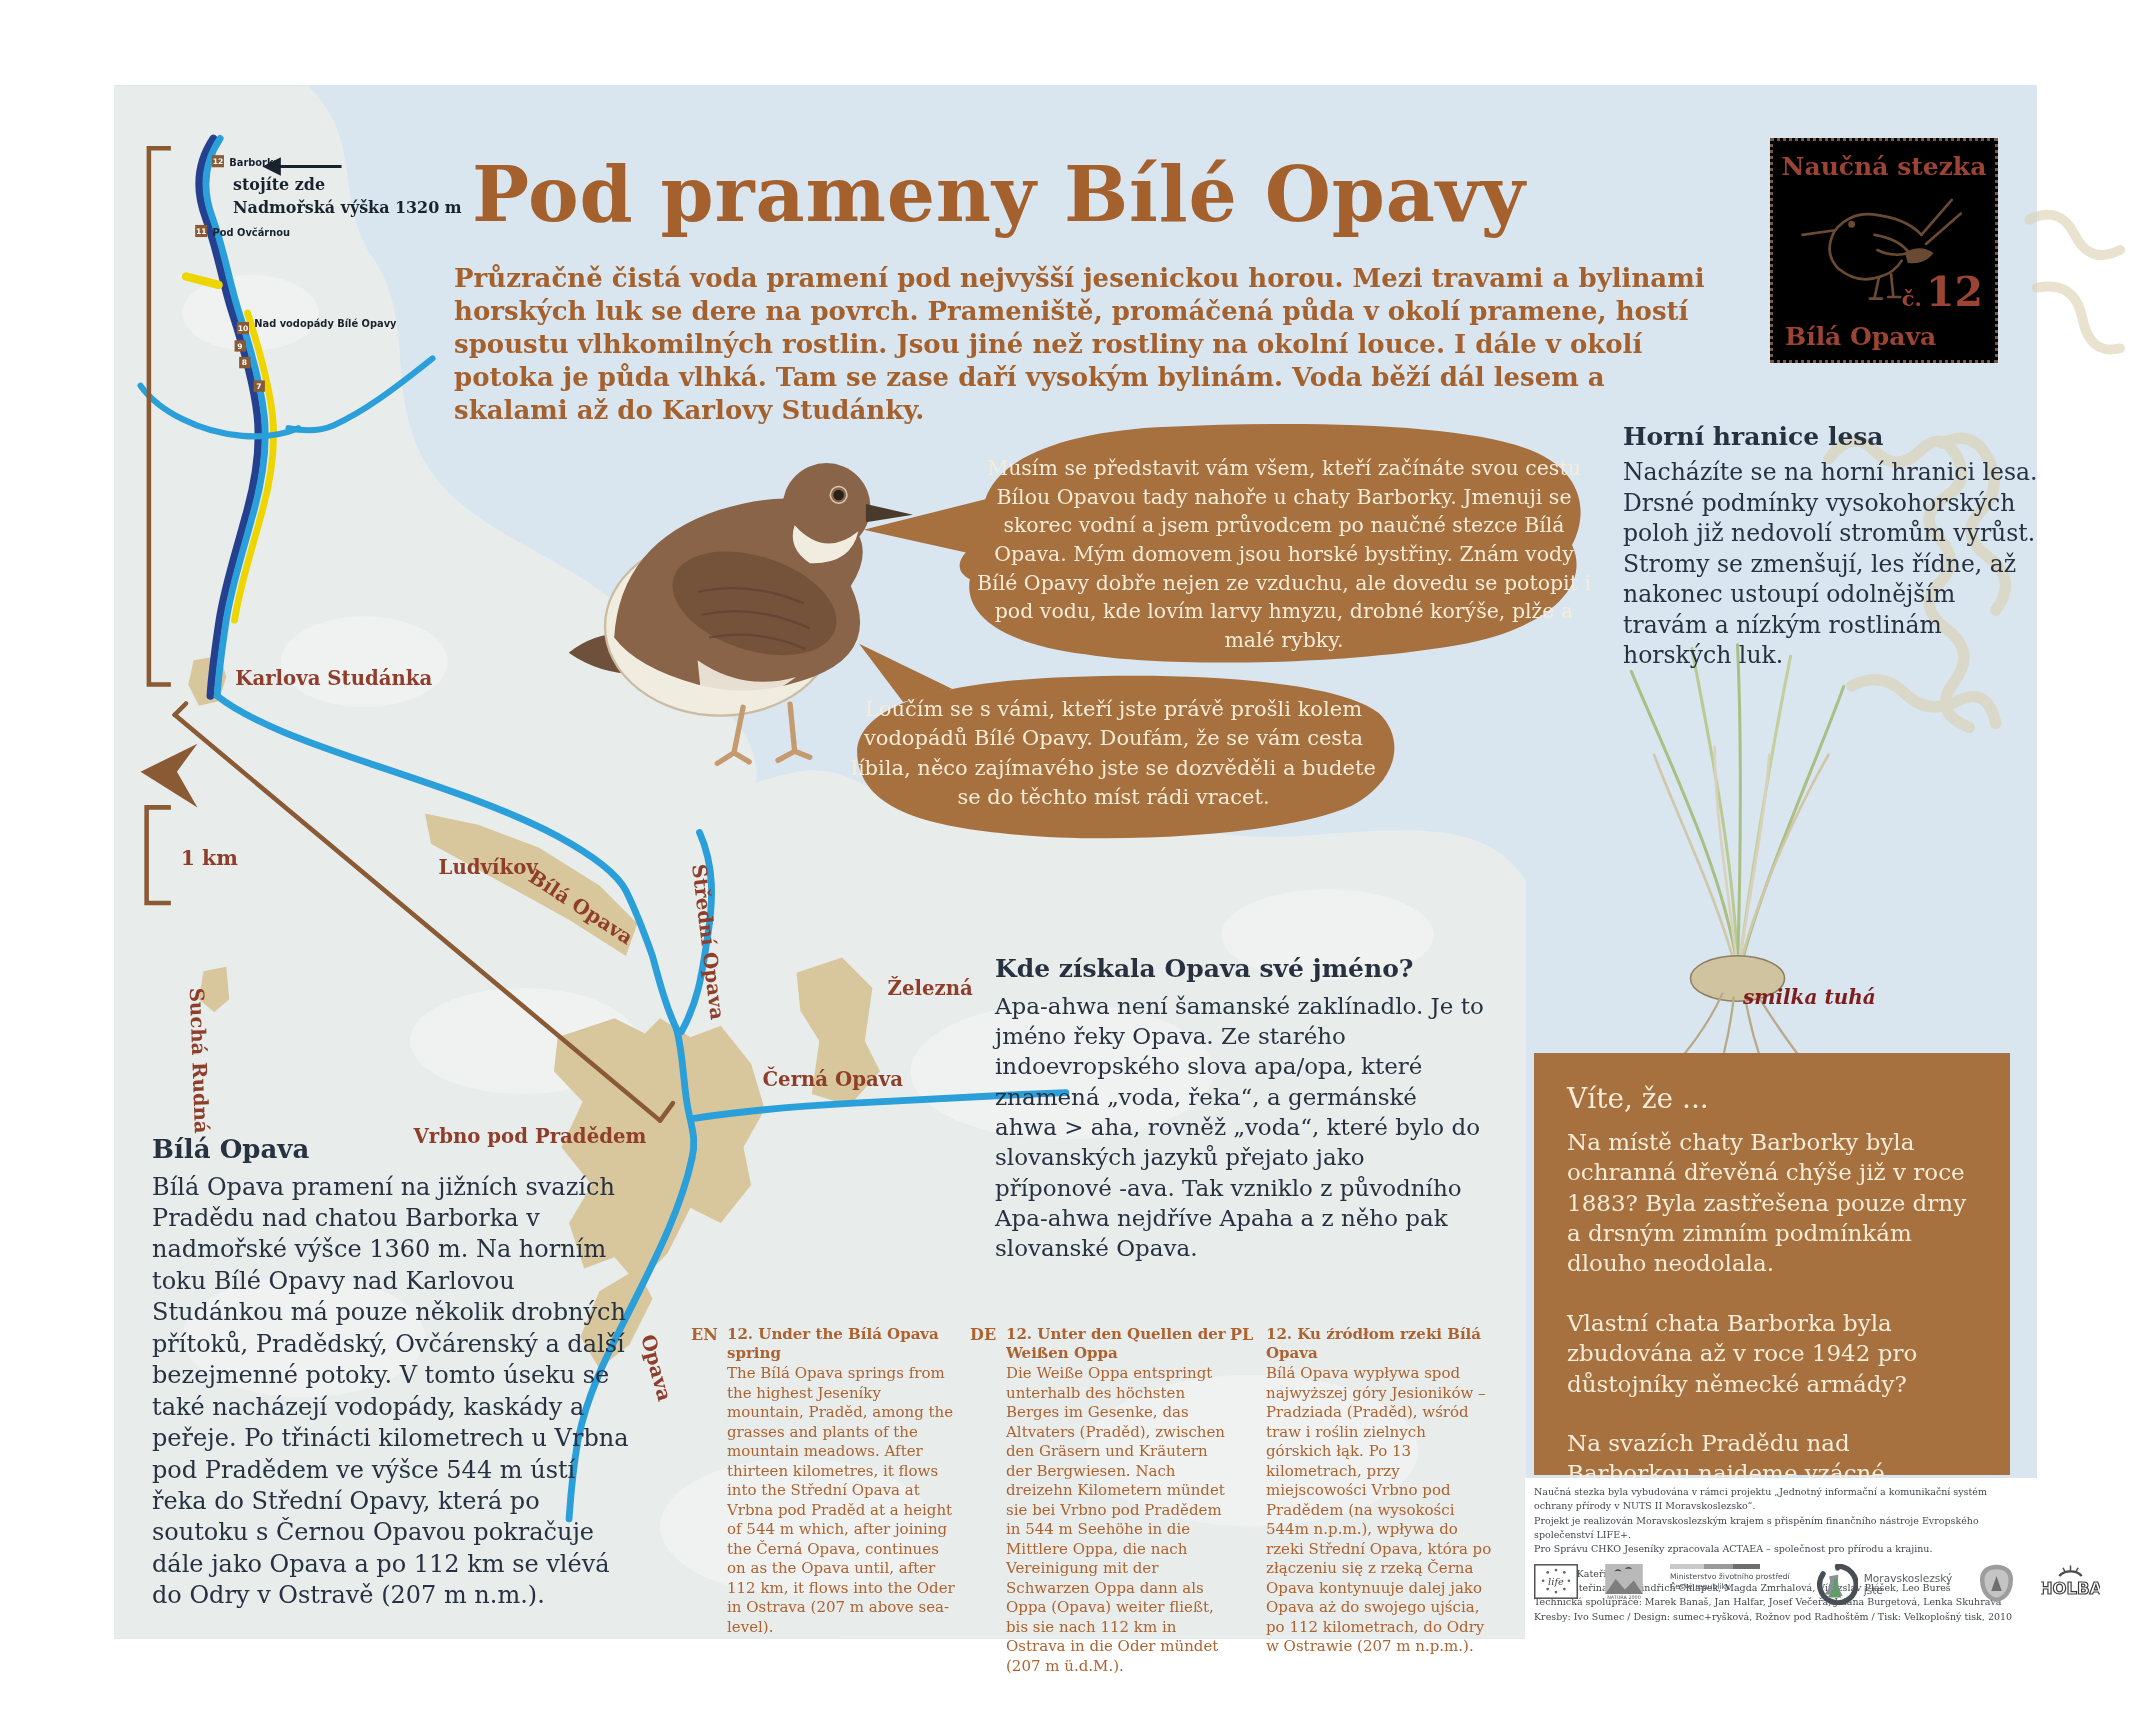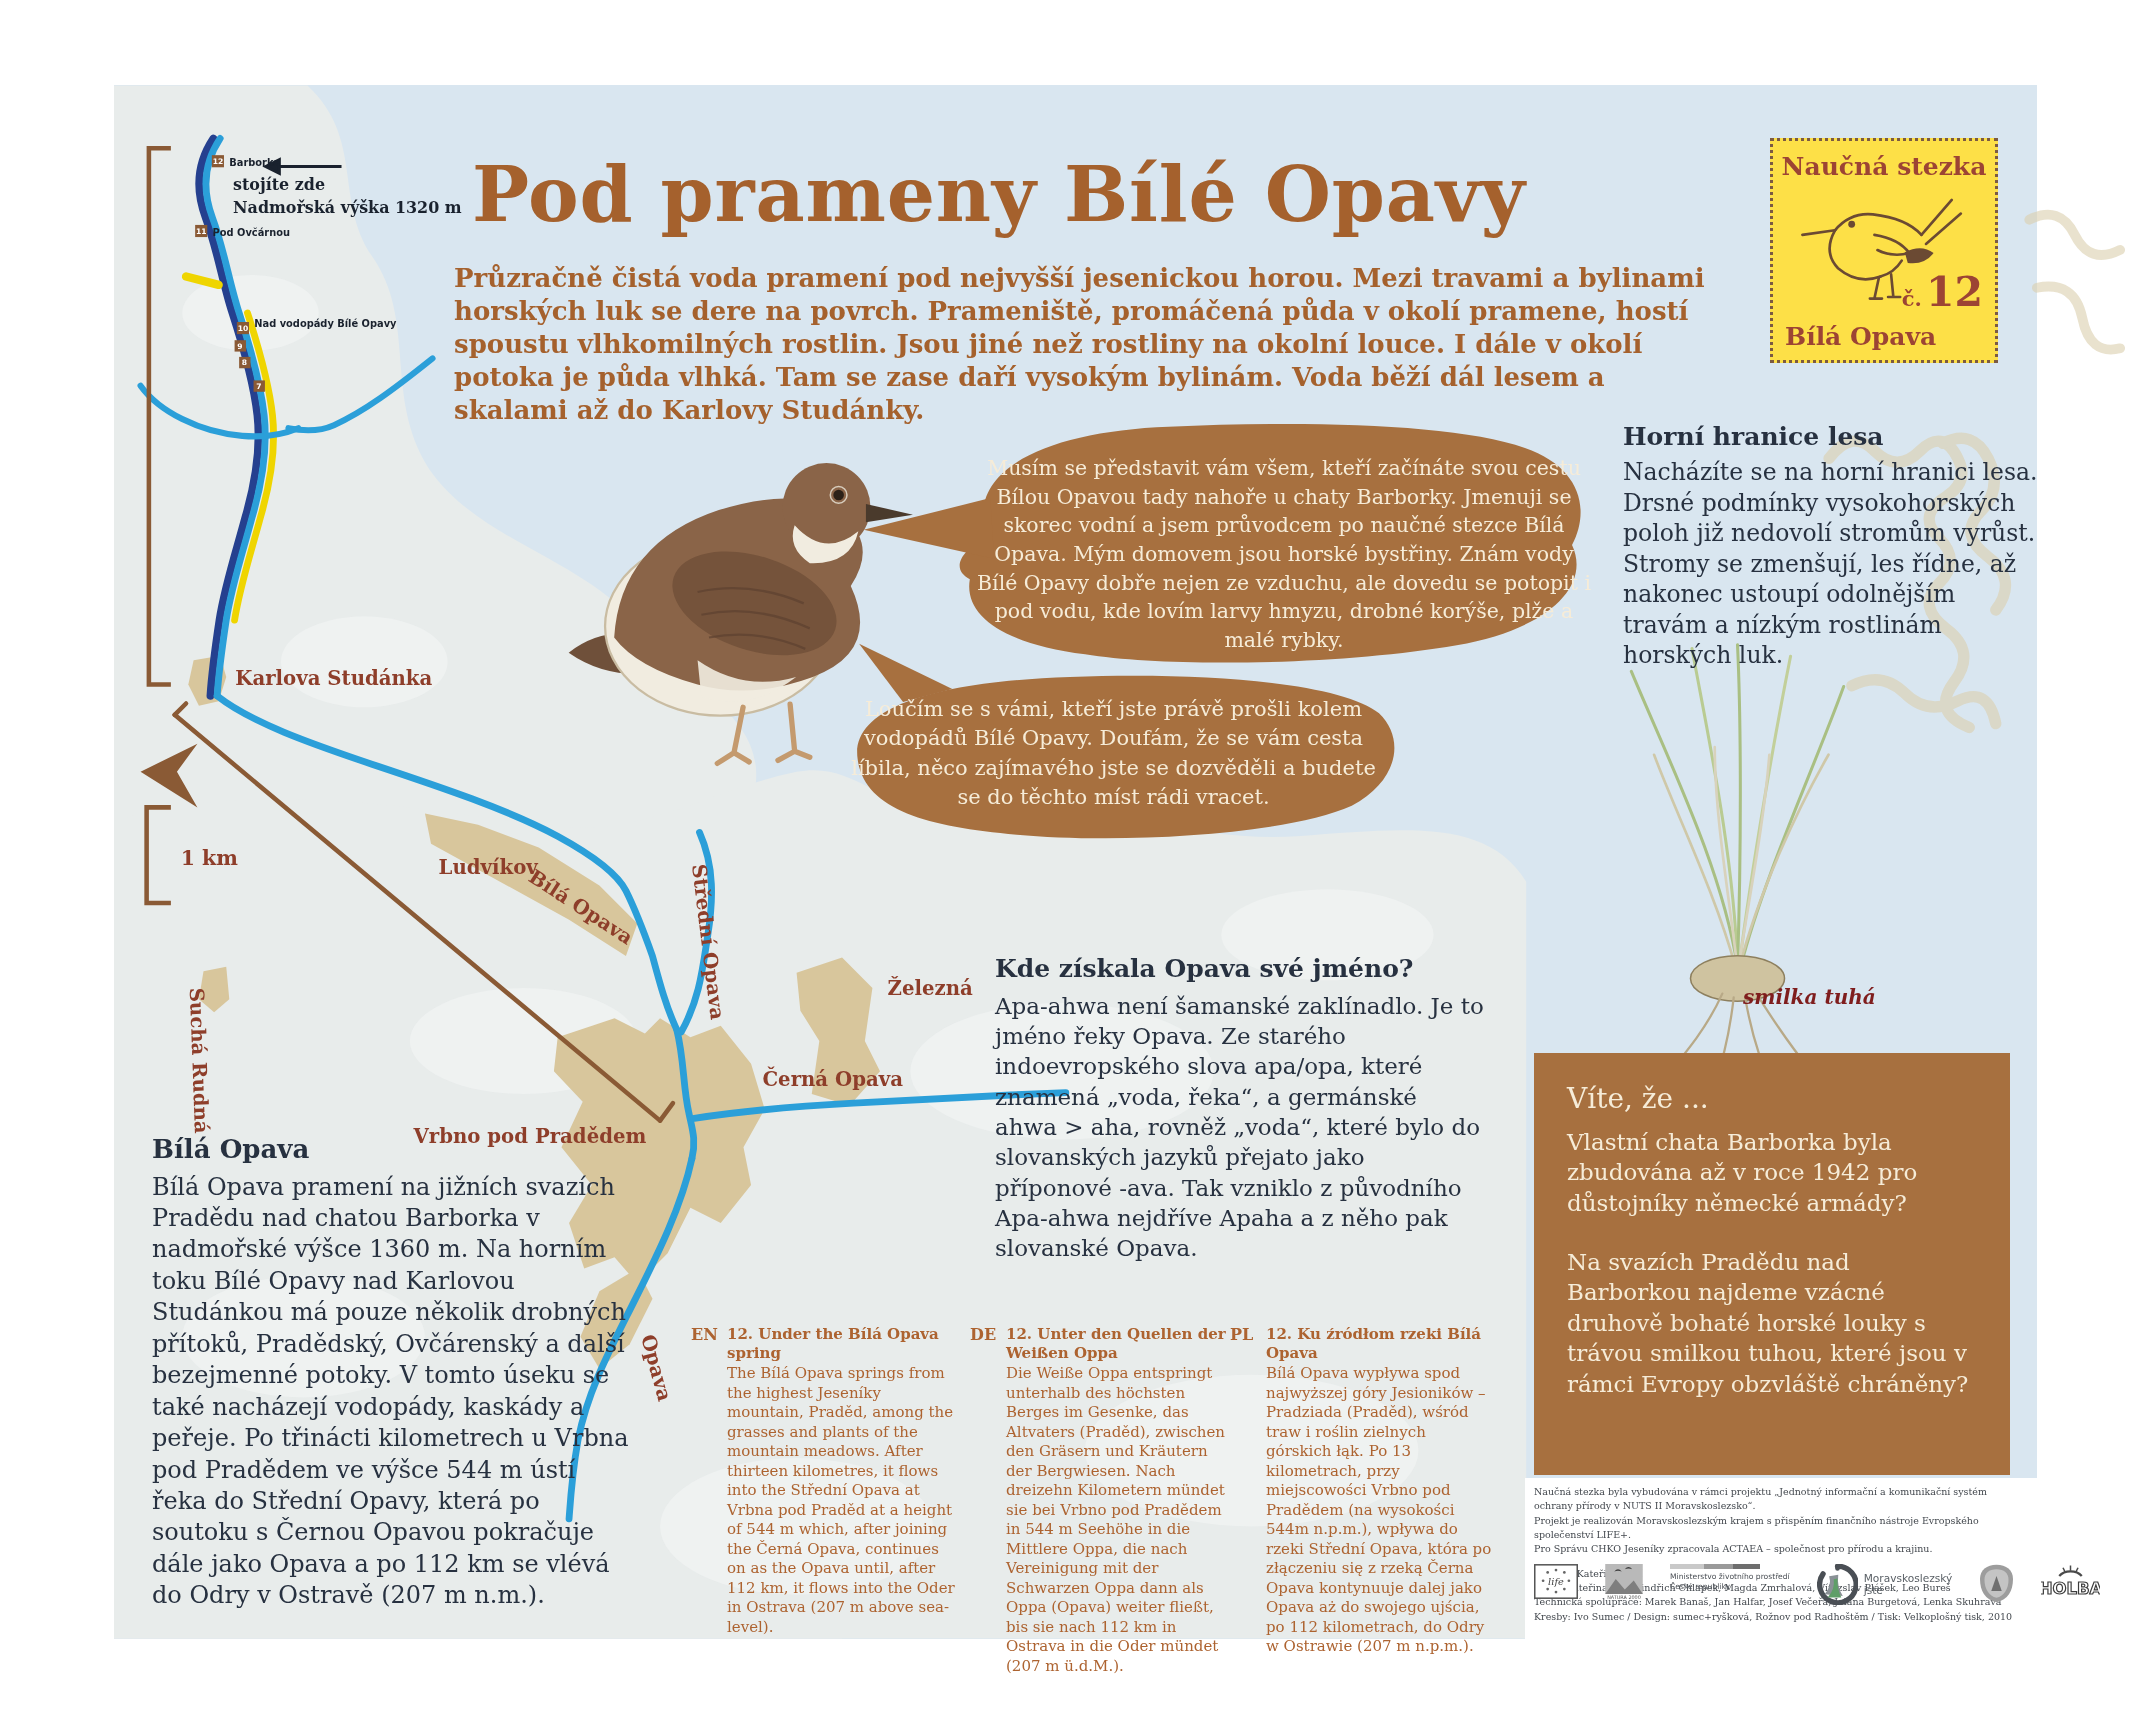--- a/index.html
+++ b/index.html
@@ -13,21 +13,21 @@
   .title{
     left:472px;top:150px;width:1138px;
     font-size:76px;font-weight:bold;color:#a5612d;letter-spacing:0.8px;
   }
   .intro{
     left:454px;top:262px;width:1263px;
     font-size:26px;font-weight:bold;color:#a5612d;line-height:1.27;
   }
   
   .stamp{
-    left:1770px;top:138px;width:228px;height:225px;background:#fde047;
+    left:1770px;top:138px;width:228px;height:225px;background:#000000;
     border:3.8px dotted #7b5a42;box-sizing:border-box;
   }
   .stamp-header{position:absolute;left:0;top:10.6px;width:100%;text-align:center;
     font-size:25px;font-weight:bold;color:#9c4434;}
   .stamp-number{position:absolute;right:12px;bottom:44px;color:#9c4434;font-weight:bold;}
   .stamp-number .prefix{font-size:21px;}
   .stamp-number .num{font-size:41px;}
   .stamp-footer{position:absolute;left:12px;bottom:9px;font-size:25px;font-weight:bold;color:#9c4434;}
   
   .map-label{font:700 26px "DejaVu Serif",serif;fill:#8e3e2a;}
@@ -299,20 +299,21 @@
   <div class="section-text">Apa-ahwa není šamanské zaklínadlo. Je to jméno řeky Opava. Ze starého indoevropského slova apa/opa, které znamená „voda, řeka“, a germánské ahwa &gt; aha, rovněž „voda“, které bylo do slovanských jazyků přejato jako příponové -ava. Tak vzniklo z původního Apa-ahwa nejdříve Apaha a z něho pak slovanské Opava.</div>
 </div>
 
 <div class="abs bila">
   <div class="section-title">Bílá Opava</div>
   <div class="section-text">Bílá Opava pramení na jižních svazích Pradědu nad chatou Barborka v nadmořské výšce 1360 m. Na horním toku Bílé Opavy nad Karlovou Studánkou má pouze několik drobných přítoků, Pradědský, Ovčárenský a další bezejmenné potoky. V tomto úseku se také nacházejí vodopády, kaskády a peřeje. Po třinácti kilometrech u Vrbna pod Pradědem ve výšce 544 m ústí řeka do Střední Opavy, která po soutoku s Černou Opavou pokračuje dále jako Opava a po 112 km se vlévá do Odry v Ostravě (207 m n.m.).</div>
 </div>
 
 <div class="abs vite">
   <div class="vite-title">Víte, že ...</div>
+  <p>Na místě chaty Barborky byla ochranná dřevěná chýše již v roce 1883? Byla zastřešena pouze drny a drsným zimním podmínkám dlouho neodolala.</p>
   <p>Vlastní chata Barborka byla zbudována až v roce 1942 pro důstojníky německé armády?</p>
   <p>Na svazích Pradědu nad Barborkou najdeme vzácné druhově bohaté horské louky s trávou smilkou tuhou, které jsou v rámci Evropy obzvláště chráněny?</p>
 </div>
 
 <div class="abs trans trans-en">
   <span class="lang">EN</span>
   <div class="body">
     <div class="t-title">12. Under the Bílá Opava spring</div>
     <div class="t-text">The Bílá Opava springs from the highest Jeseníky mountain, Praděd, among the grasses and plants of the mountain meadows. After thirteen kilometres, it flows into the Střední Opava at Vrbna pod Praděd at a height of 544 m which, after joining the Černá Opava, continues on as the Opava until, after 112 km, it flows into the Oder in Ostrava (207 m above sea-level).</div>
   </div>

